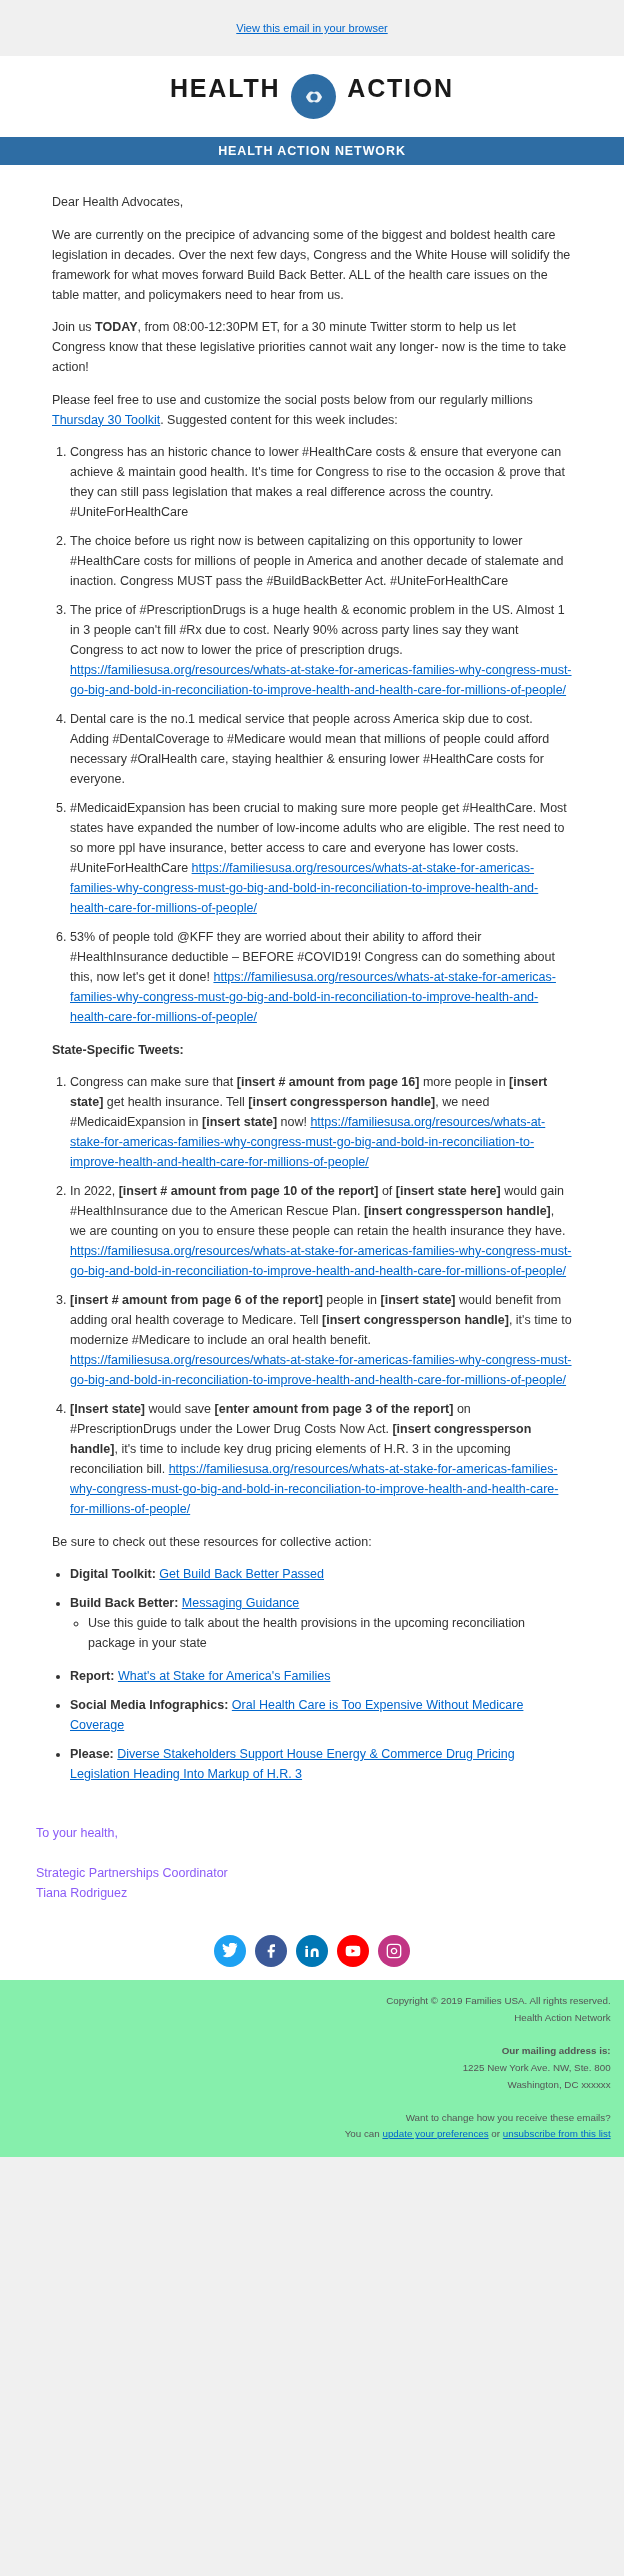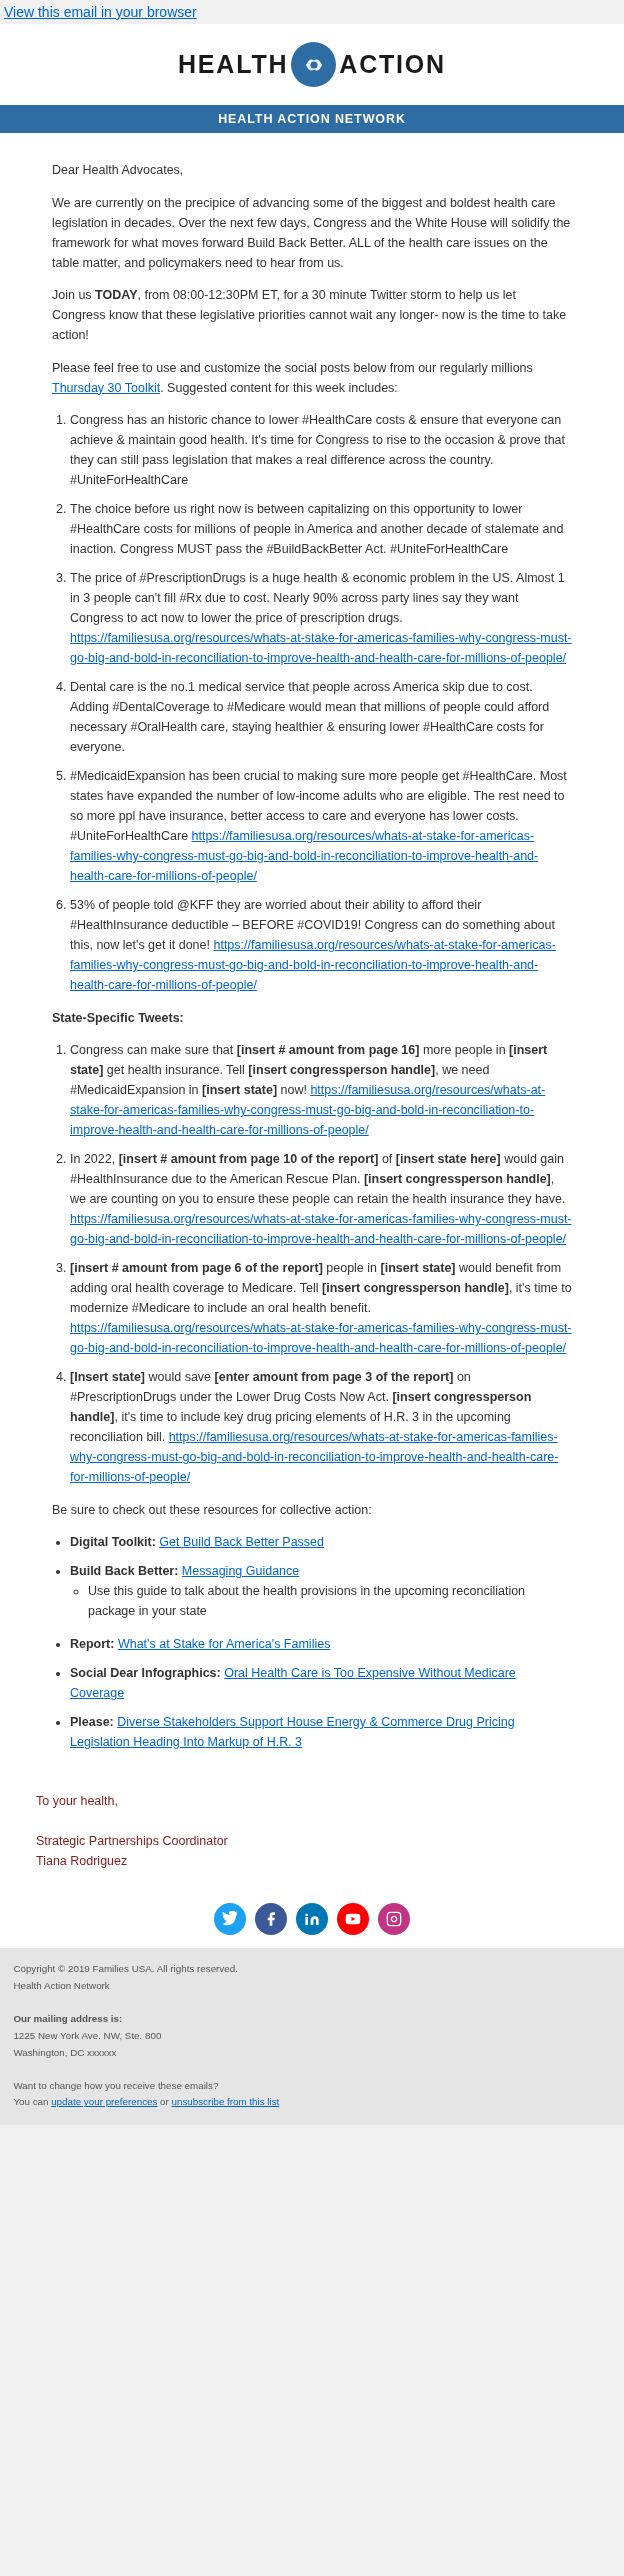--- a/index.html
+++ b/index.html
@@ -9,38 +9,38 @@
       display: flex;
       justify-content: center;
       padding: 0;
     }
     .email-wrapper {
       width: 625px;
       background: #ffffff;
     }
     .top-bar {
       background: #f0f0f0;
-      text-align: left;
-      padding: 4px;
-      font-size: 14px;
+      text-align: center;
+      padding: 22px;
+      font-size: 11px;
     }
     .top-bar a {
       color: #0066cc;
       text-decoration: underline;
     }
     .logo-area {
       text-align: center;
       padding: 18px 18px 9px;
       background: #fff;
     }
     .logo-container {
       display: flex;
-      align-items: center;
-      justify-content: center;
-      gap: 3px;
+      align-items: flex-start;
+      justify-content: center;
+      gap: 11px;
     }
     .logo-text {
       font-size: 25px;
       font-weight: bold;
       color: #1a1a1a;
       letter-spacing: 1.8px;
     }
     .logo-icon {
       width: 45px;
       height: 45px;
@@ -83,21 +83,21 @@
       margin-bottom: 9px;
     }
     .section-heading {
       font-weight: bold;
       margin-bottom: 9px;
       margin-top: 9px;
     }
     .signature-area {
       padding: 9px 36px 18px;
       font-size: 12.5px;
-      color: #7f1d1d;
+      color: #8b5cf6;
       line-height: 1.6;
     }
     .social-icons {
       display: flex;
       justify-content: center;
       gap: 9px;
       padding: 13.4px;
       background: #fff;
     }
     .social-icon {
@@ -111,22 +111,22 @@
       font-size: 14.3px;
       font-weight: bold;
       text-decoration: none;
     }
     .social-twitter { background: #1da1f2; }
     .social-facebook { background: #3b5998; }
     .social-linkedin { background: #0077b5; }
     .social-youtube { background: #ff0000; }
     .social-instagram { background: #c13584; }
     .footer-area {
-      background: #e5e5e5;
-      text-align: left;
+      background: #86efac;
+      text-align: right;
       padding: 13.4px;
       font-size: 9.8px;
       color: #555;
       line-height: 1.7;
     }
     .footer-area a {
       color: #0066cc;
       text-decoration: underline;
     }
     b, strong { font-weight: bold; }
@@ -219,21 +219,21 @@
       <li>
         <strong>Build Back Better: </strong><a>Messaging Guidance</a>
         <ul>
           <li>Use this guide to talk about the health provisions in the upcoming reconciliation package in your state</li>
         </ul>
       </li>
       <li>
         <strong>Report: </strong><a>What's at Stake for America's Families</a>
       </li>
       <li>
-        <strong>Social Dear Infographics: </strong><a>Oral Health Care is Too Expensive Without Medicare Coverage</a>
+        <strong>Social Media Infographics: </strong><a>Oral Health Care is Too Expensive Without Medicare Coverage</a>
       </li>
       <li>
         <strong>Please: </strong><a>Diverse Stakeholders Support House Energy &amp; Commerce Drug Pricing Legislation Heading Into Markup of H.R. 3</a>
       </li>
     </ul>
 
   </div>
 
   <div class="signature-area">
     <p>To your health,</p>

